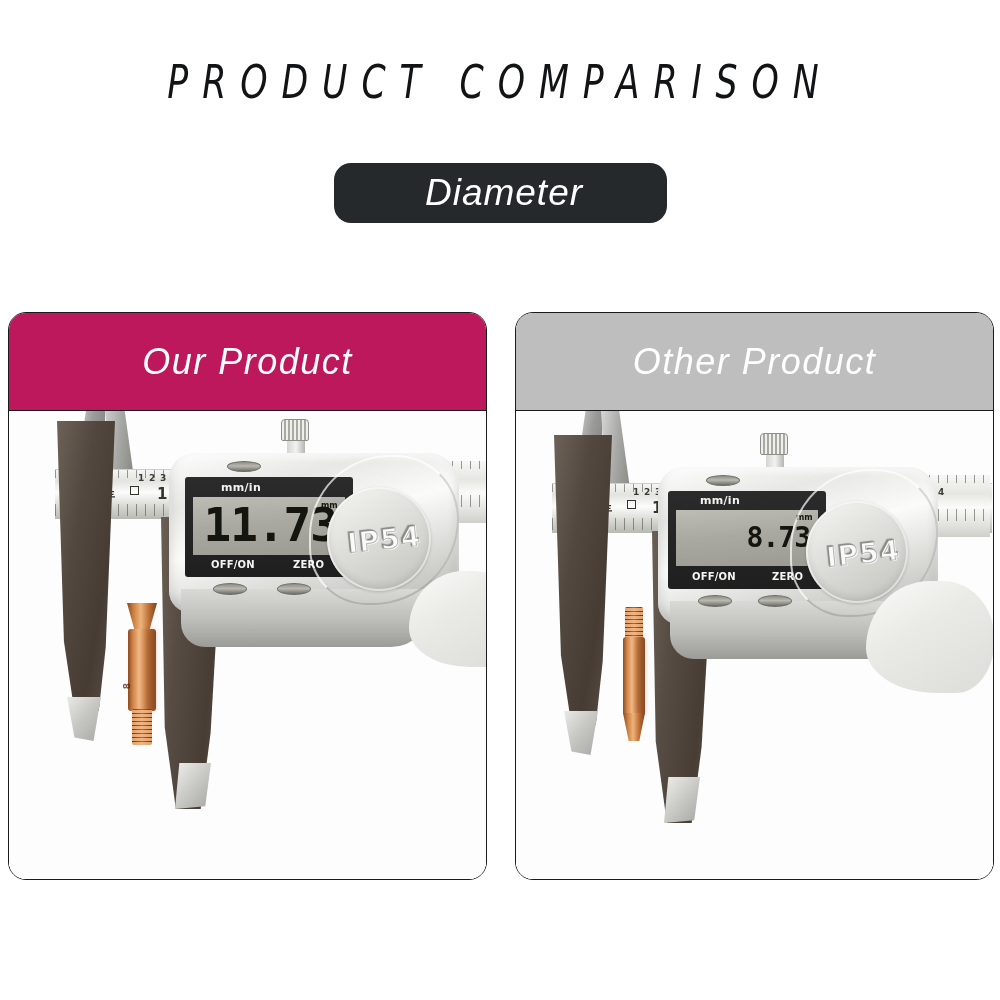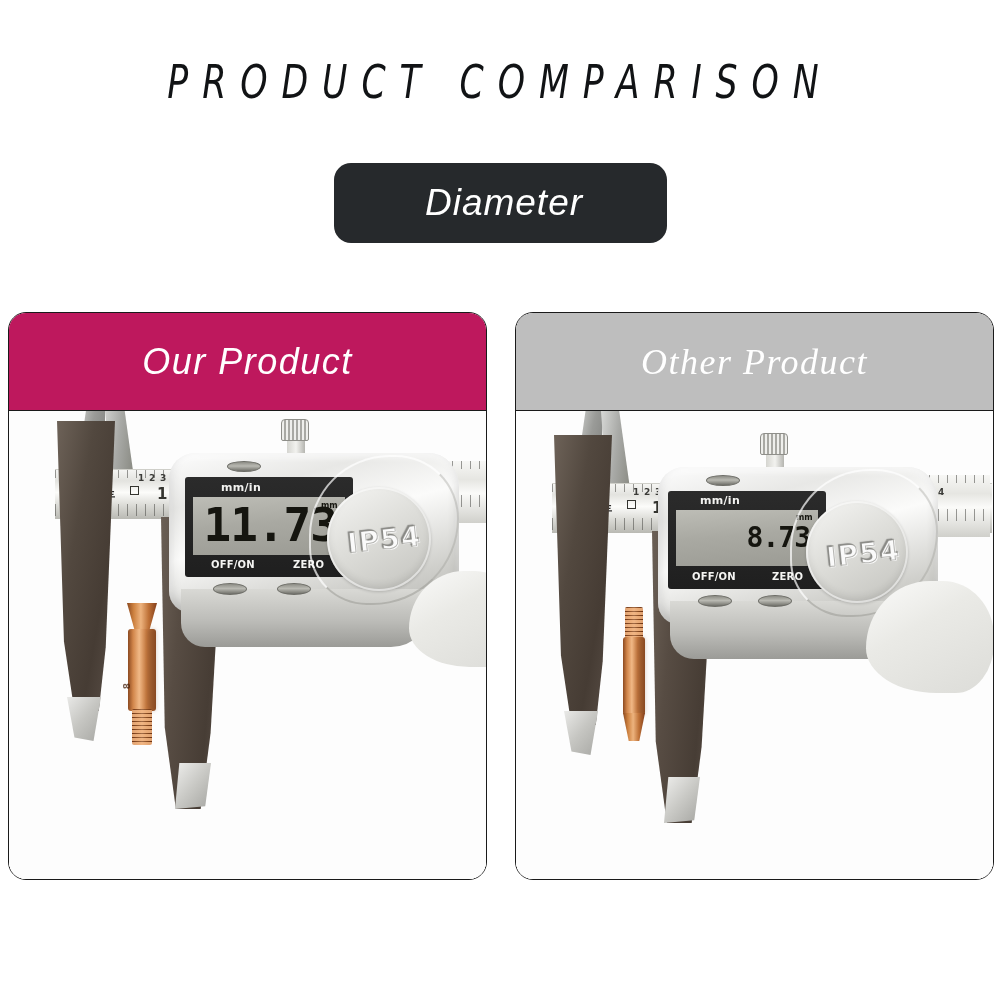--- a/index.html
+++ b/index.html
@@ -25,21 +25,21 @@
     transform: scaleX(0.82);
     white-space: nowrap;
   }
 
   
   .badge-wrap {
     position: absolute; top: 163px; left: 0; width: 1000px;
     display: flex; justify-content: center;
   }
   .badge {
-    width: 333px; height: 80px;
+    width: 333px; height: 60px;
     background: #26292c;
     border-radius: 17px;
     display: flex; align-items: center; justify-content: center;
     color: #ffffff;
     font-size: 37px;
     font-style: italic;
     font-weight: 400;
     letter-spacing: 1px;
     padding-left: 8px;
   }
@@ -61,21 +61,21 @@
     height: 98px;
     display: flex; align-items: center; justify-content: center;
     color: #ffffff;
     font-size: 36px;
     font-style: italic;
     font-weight: 400;
     letter-spacing: 1.5px;
     border-bottom: 1.6px solid #1a1a1a;
   }
   .hdr-ours  { background: #be185d; }
-  .hdr-other { background: #bebebe; font-family: Liberation Serif, serif; }
+  .hdr-other { background: #bebebe; }
 
   .card-body { position: relative; height: 468px; background: #fff; overflow: hidden; }
 
   
   .photo { position: absolute; inset: 0; background: #fdfdfd; }
 
   
   .jaw-fixed {
     position: absolute;
     left: 48px; top: 10px;

